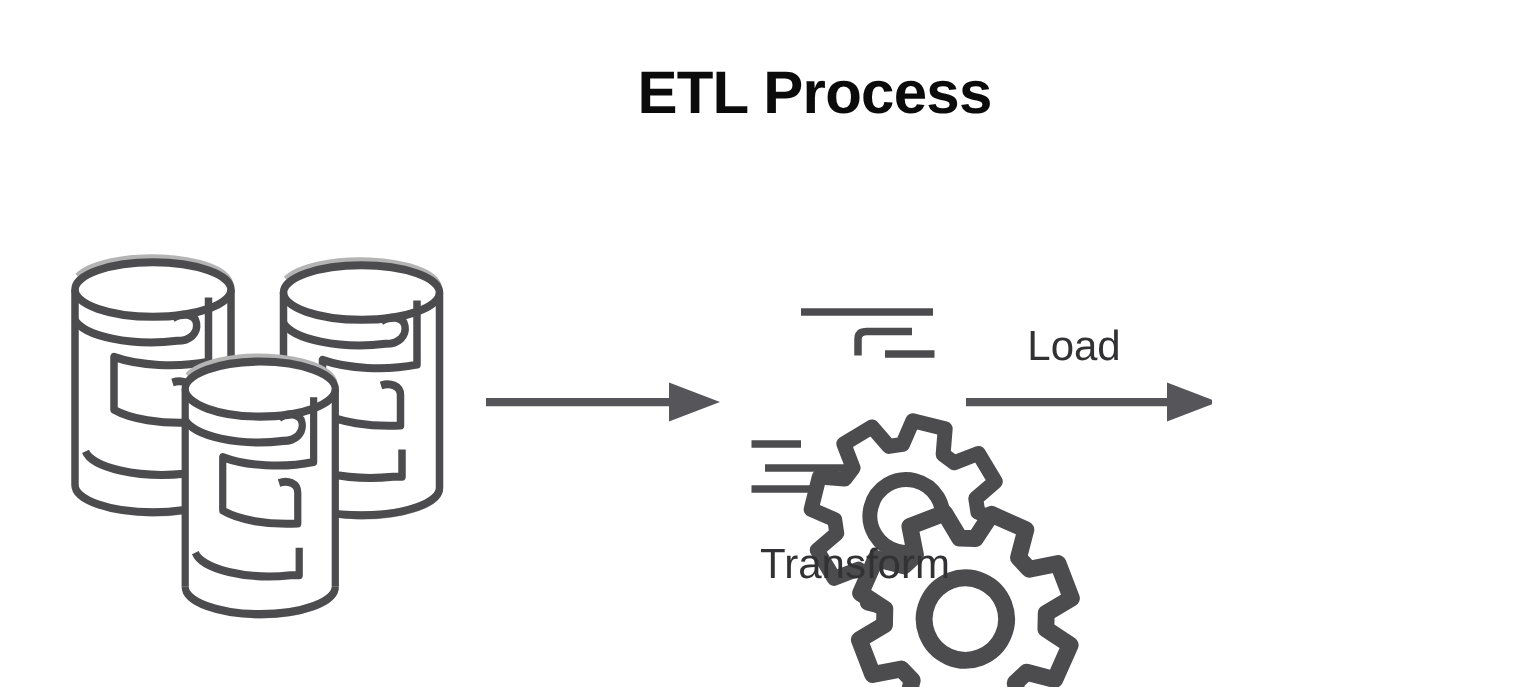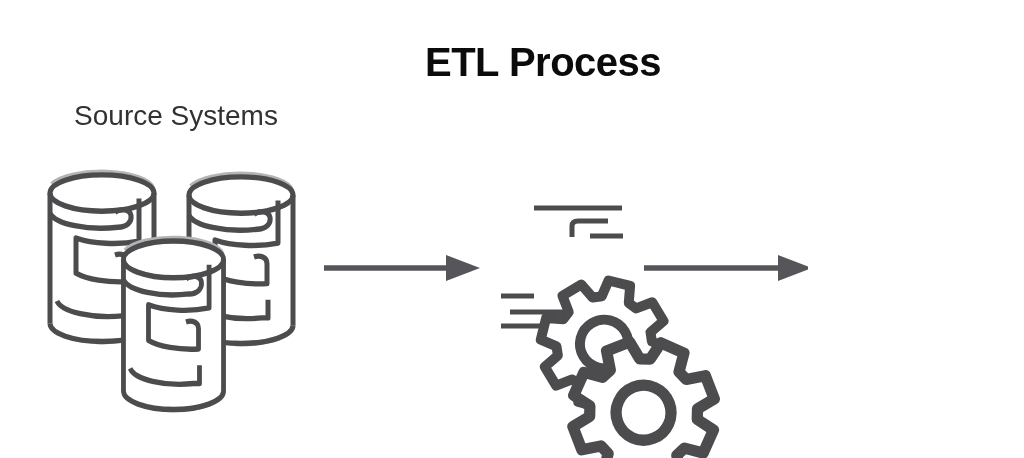--- a/index.html
+++ b/index.html
@@ -55,21 +55,20 @@
           L5.6,31.5 L-5.6,31.5 L-7,23 L-11.3,21.2 L-18.4,26.2 L-26.2,18.4 L-21.2,11.3 L-23,7
           L-31.5,5.6 L-31.5,-5.6 L-23,-7 L-21.2,-11.3 L-26.2,-18.4 L-18.4,-26.2 L-11.3,-21.2 L-7,-23
           L-5.6,-31.5 L5.6,-31.5 L7,-23 L11.3,-21.2 L18.4,-26.2 L26.2,-18.4 L21.2,-11.3 L23,-7 Z"></path>
         <circle class="ln" cx="0" cy="0" r="12.2"></circle>
       </symbol>
     </defs>
   </svg>
 
   <div class="abs ctr title" style="left:543px;top:40px;">ETL Process</div>
 
-  <div class="abs ctr lbl" style="left:176px;top:100px;">Source Systems</div>
 
   <div class="abs" style="left:0;top:0;">
     <svg class="abs" style="left:36px;top:161px;" width="132" height="188" viewBox="0 0 132 176" preserveAspectRatio="none">
       <use href="#db"></use>
       </svg>
     <svg class="abs" style="left:175px;top:163px;" width="132" height="188" viewBox="0 0 132 176" preserveAspectRatio="none">
       <use href="#db"></use>
       </svg>
     <svg class="abs" style="left:110px;top:227px;" width="127" height="190" viewBox="0 0 132 176" preserveAspectRatio="none">
       <use href="#db"></use>
@@ -88,21 +87,23 @@
     <path class="ln" d="M7,103 H40"></path>
     <path class="ln" d="M16,119 H80"></path>
     <path class="ln" d="M7,133 H100"></path>
     <g transform="translate(42,52) rotate(14) scale(1.06)">
       <use href="#gearwheel"></use>
     </g>
     <g transform="translate(93,96) rotate(24) scale(1.2)">
       <use href="#gearwheel"></use>
     </g>
   </svg>
+  <div class="abs ctr lbl" style="left:570px;top:360px;">Transform</div>
 
+  <div class="abs ctr lbl" style="left:716px;top:215px;">Load</div>
   <svg class="abs" style="left:642px;top:252px;" width="172" height="32" viewBox="0 0 172 32">
     <path class="arrowline" d="M2,16 H138"></path>
     <polygon class="arrowhead" points="136,3 170,16 136,29"></polygon>
   </svg>
 
   <svg class="abs" style="left:822px;top:184px;" width="129" height="181" viewBox="0 0 132 176" preserveAspectRatio="none">
     <use href="#db"></use>
     </svg>
 
 </div>

